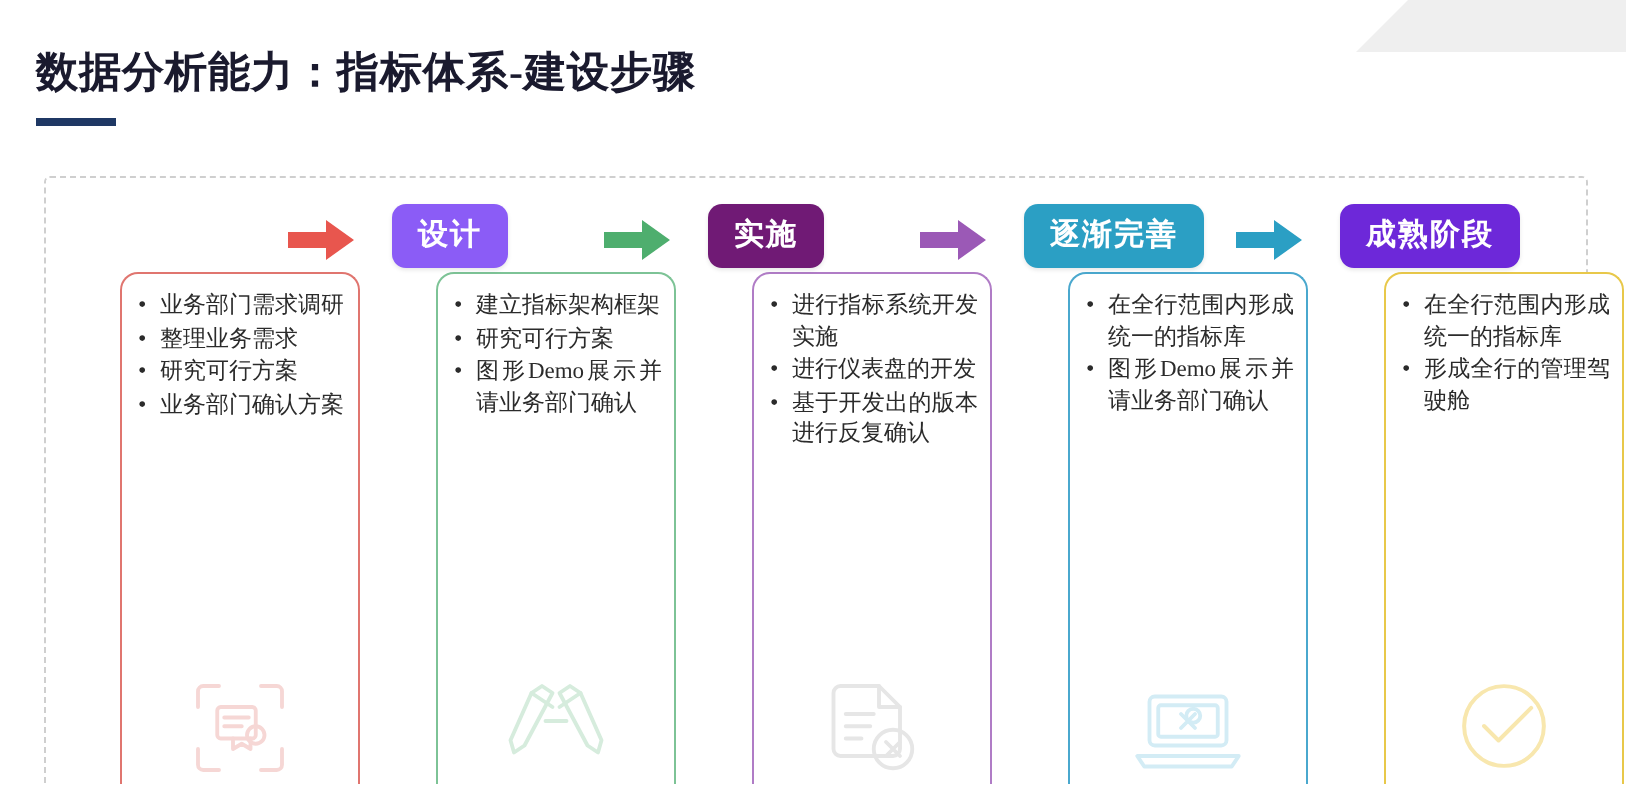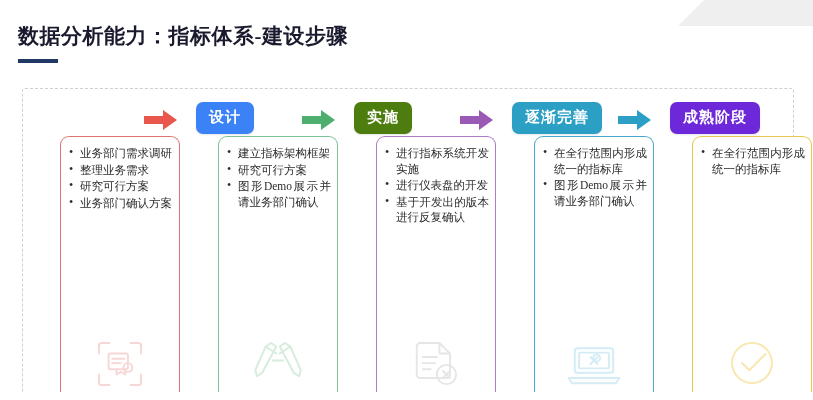--- a/index.html
+++ b/index.html
@@ -180,21 +180,21 @@
       </svg>
           </div>
         </div>
         <div class="arrow" style="left: 122px;">
           <svg width="34" height="24" viewBox="0 0 34 24">
     <path fill="#e8564e" d="M0 8h19V2l14 10-14 10v-6H0z"></path>
   </svg>
         </div>
       </div>
       <div class="stage" style="width: 158px;">
-        <div class="stage-header" style="background: #3b82f6;">设计</div>
+        <div class="stage-header" style="background: #8b5cf6;">设计</div>
         <div class="stage-body" style="border-color: rgb(125, 195, 150);">
           <ul class="bullets">
             <li>建立指标架构框架</li>
             <li>研究可行方案</li>
             <li>图形Demo展示并请业务部门确认</li>
           </ul>
           <div class="watermark">
             <svg width="56" height="56" viewBox="0 0 64 64">
         <path stroke="#d6ecdd" fill="none" stroke-width="2.2" stroke-linecap="round" stroke-linejoin="round" d="M18 12l6-4 6 4-16 30-6 4-2-7z"></path>
         <path stroke="#d6ecdd" fill="none" stroke-width="2.2" stroke-linecap="round" stroke-linejoin="round" d="M18 12l12 8"></path>
@@ -204,21 +204,21 @@
       </svg>
           </div>
         </div>
         <div class="arrow" style="left: 122px;">
           <svg width="34" height="24" viewBox="0 0 34 24">
     <path fill="#4eae6e" d="M0 8h19V2l14 10-14 10v-6H0z"></path>
   </svg>
         </div>
       </div>
       <div class="stage" style="width: 158px;">
-        <div class="stage-header" style="background: #4d7c0f; text-align: center;">实施</div>
+        <div class="stage-header" style="background: #701a75; text-align: center;">实施</div>
         <div class="stage-body" style="border-color: rgb(176, 124, 198);">
           <ul class="bullets">
             <li>进行指标系统开发实施</li>
             <li>进行仪表盘的开发</li>
             <li>基于开发出的版本进行反复确认</li>
           </ul>
           <div class="watermark">
             <svg width="56" height="56" viewBox="0 0 64 64">
         <path stroke="#e6e6e6" fill="none" stroke-width="2.2" stroke-linecap="round" stroke-linejoin="round" d="M14 8h22l12 12v24a4 4 0 0 1-4 4H14a4 4 0 0 1-4-4V12a4 4 0 0 1 4-4z"></path>
         <path stroke="#e6e6e6" fill="none" stroke-width="2.2" stroke-linecap="round" stroke-linejoin="round" d="M36 8v12h12"></path>
@@ -255,20 +255,21 @@
           <svg width="34" height="24" viewBox="0 0 34 24">
     <path fill="#2b9fc4" d="M0 8h19V2l14 10-14 10v-6H0z"></path>
   </svg>
         </div>
       </div>
       <div class="stage" style="width: 158px;">
         <div class="stage-header" style="background: #6d28d9;">成熟阶段</div>
         <div class="stage-body" style="border-color: rgb(232, 200, 74);">
           <ul class="bullets">
             <li>在全行范围内形成统一的指标库</li>
+            <li>形成全行的管理驾驶舱</li>
           </ul>
           <div class="watermark">
             <svg width="58" height="58" viewBox="0 0 64 64">
         <circle stroke="#f8e7ae" fill="none" stroke-width="2.2" stroke-linecap="round" stroke-linejoin="round" cx="32" cy="32" r="22"></circle>
         <path stroke="#f8e7ae" fill="none" stroke-width="2.2" stroke-linecap="round" stroke-linejoin="round" d="M21 32l8 8 18-18"></path>
       </svg>
           </div>
         </div>
       </div>
     </div>

